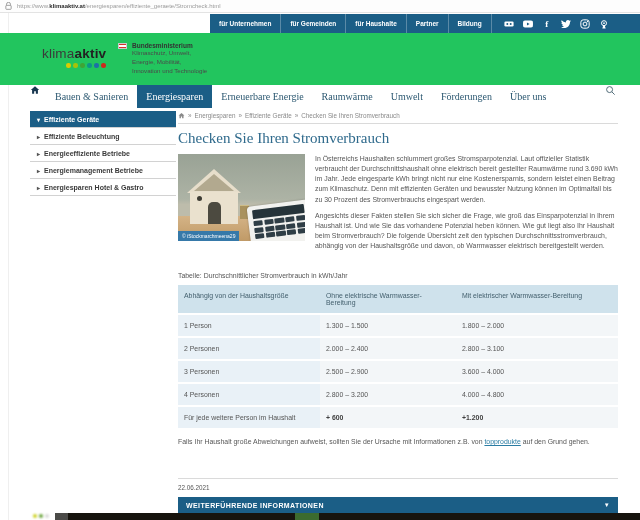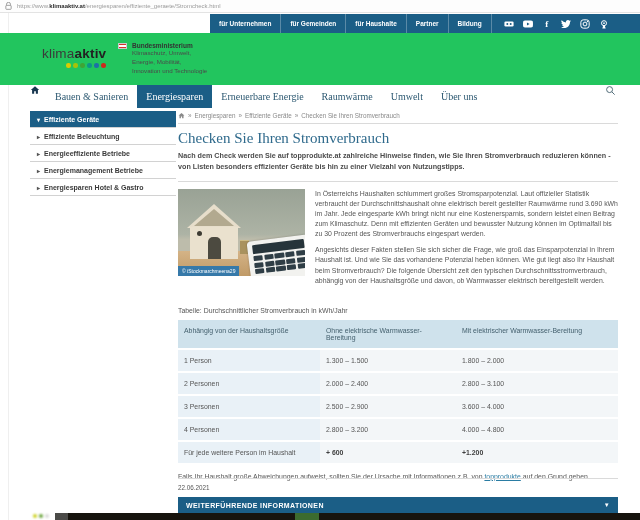--- a/index.html
+++ b/index.html
@@ -209,20 +209,21 @@
   <span class="nav-home">
     <svg width="10" height="10" viewBox="0 0 24 24">
         <path fill="#17364f" d="M12 3l10 9h-3v9h-5v-6h-4v6H5v-9H2z"></path>
       </svg>
   </span>
   <span class="nav-item">Bauen &amp; Sanieren</span>
   <span class="nav-item active">Energiesparen</span>
   <span class="nav-item">Erneuerbare Energie</span>
   <span class="nav-item">Raumwärme</span>
   <span class="nav-item">Umwelt</span>
+  <span class="nav-item">Förderungen</span>
   <span class="nav-item">Über uns</span>
   <span class="nav-search">
     <svg width="11" height="11" viewBox="0 0 24 24">
         <circle cx="10" cy="10" r="6.5" fill="none" stroke="#44606e" stroke-width="2"></circle>
         <path d="M15 15l6 6" stroke="#44606e" stroke-width="2"></path>
       </svg>
   </span>
 </div>
 
 <div class="sidebar">
@@ -256,21 +257,20 @@
     <span>»</span>
     <span class="crumb">Energiesparen</span>
     <span>»</span>
     <span class="crumb">Effiziente Geräte</span>
     <span>»</span>
     <span class="crumb">Checken Sie Ihren Stromverbrauch</span>
   </div>
 
   <h1 class="page-title">Checken Sie Ihren Stromverbrauch</h1>
 
-  <div class="intro">Nach dem Check werden Sie auf topprodukte.at zahlreiche Hinweise finden, wie Sie Ihren Stromverbrauch reduzieren können - von Listen besonders effizienter Geräte bis hin zu einer Vielzahl von Nutzungstipps.</div>
 
   <div class="media">
     <div class="photo">
       <div class="photo-table"></div>
       <div class="house-roof"></div>
       <div class="house-roof-inner"></div>
       <div class="house-wall"></div>
       <div class="house-door"></div>
       <div class="house-hole"></div>
       <div class="coin" style="left:62px;bottom:22px;width:9px;height:14px;"></div>

